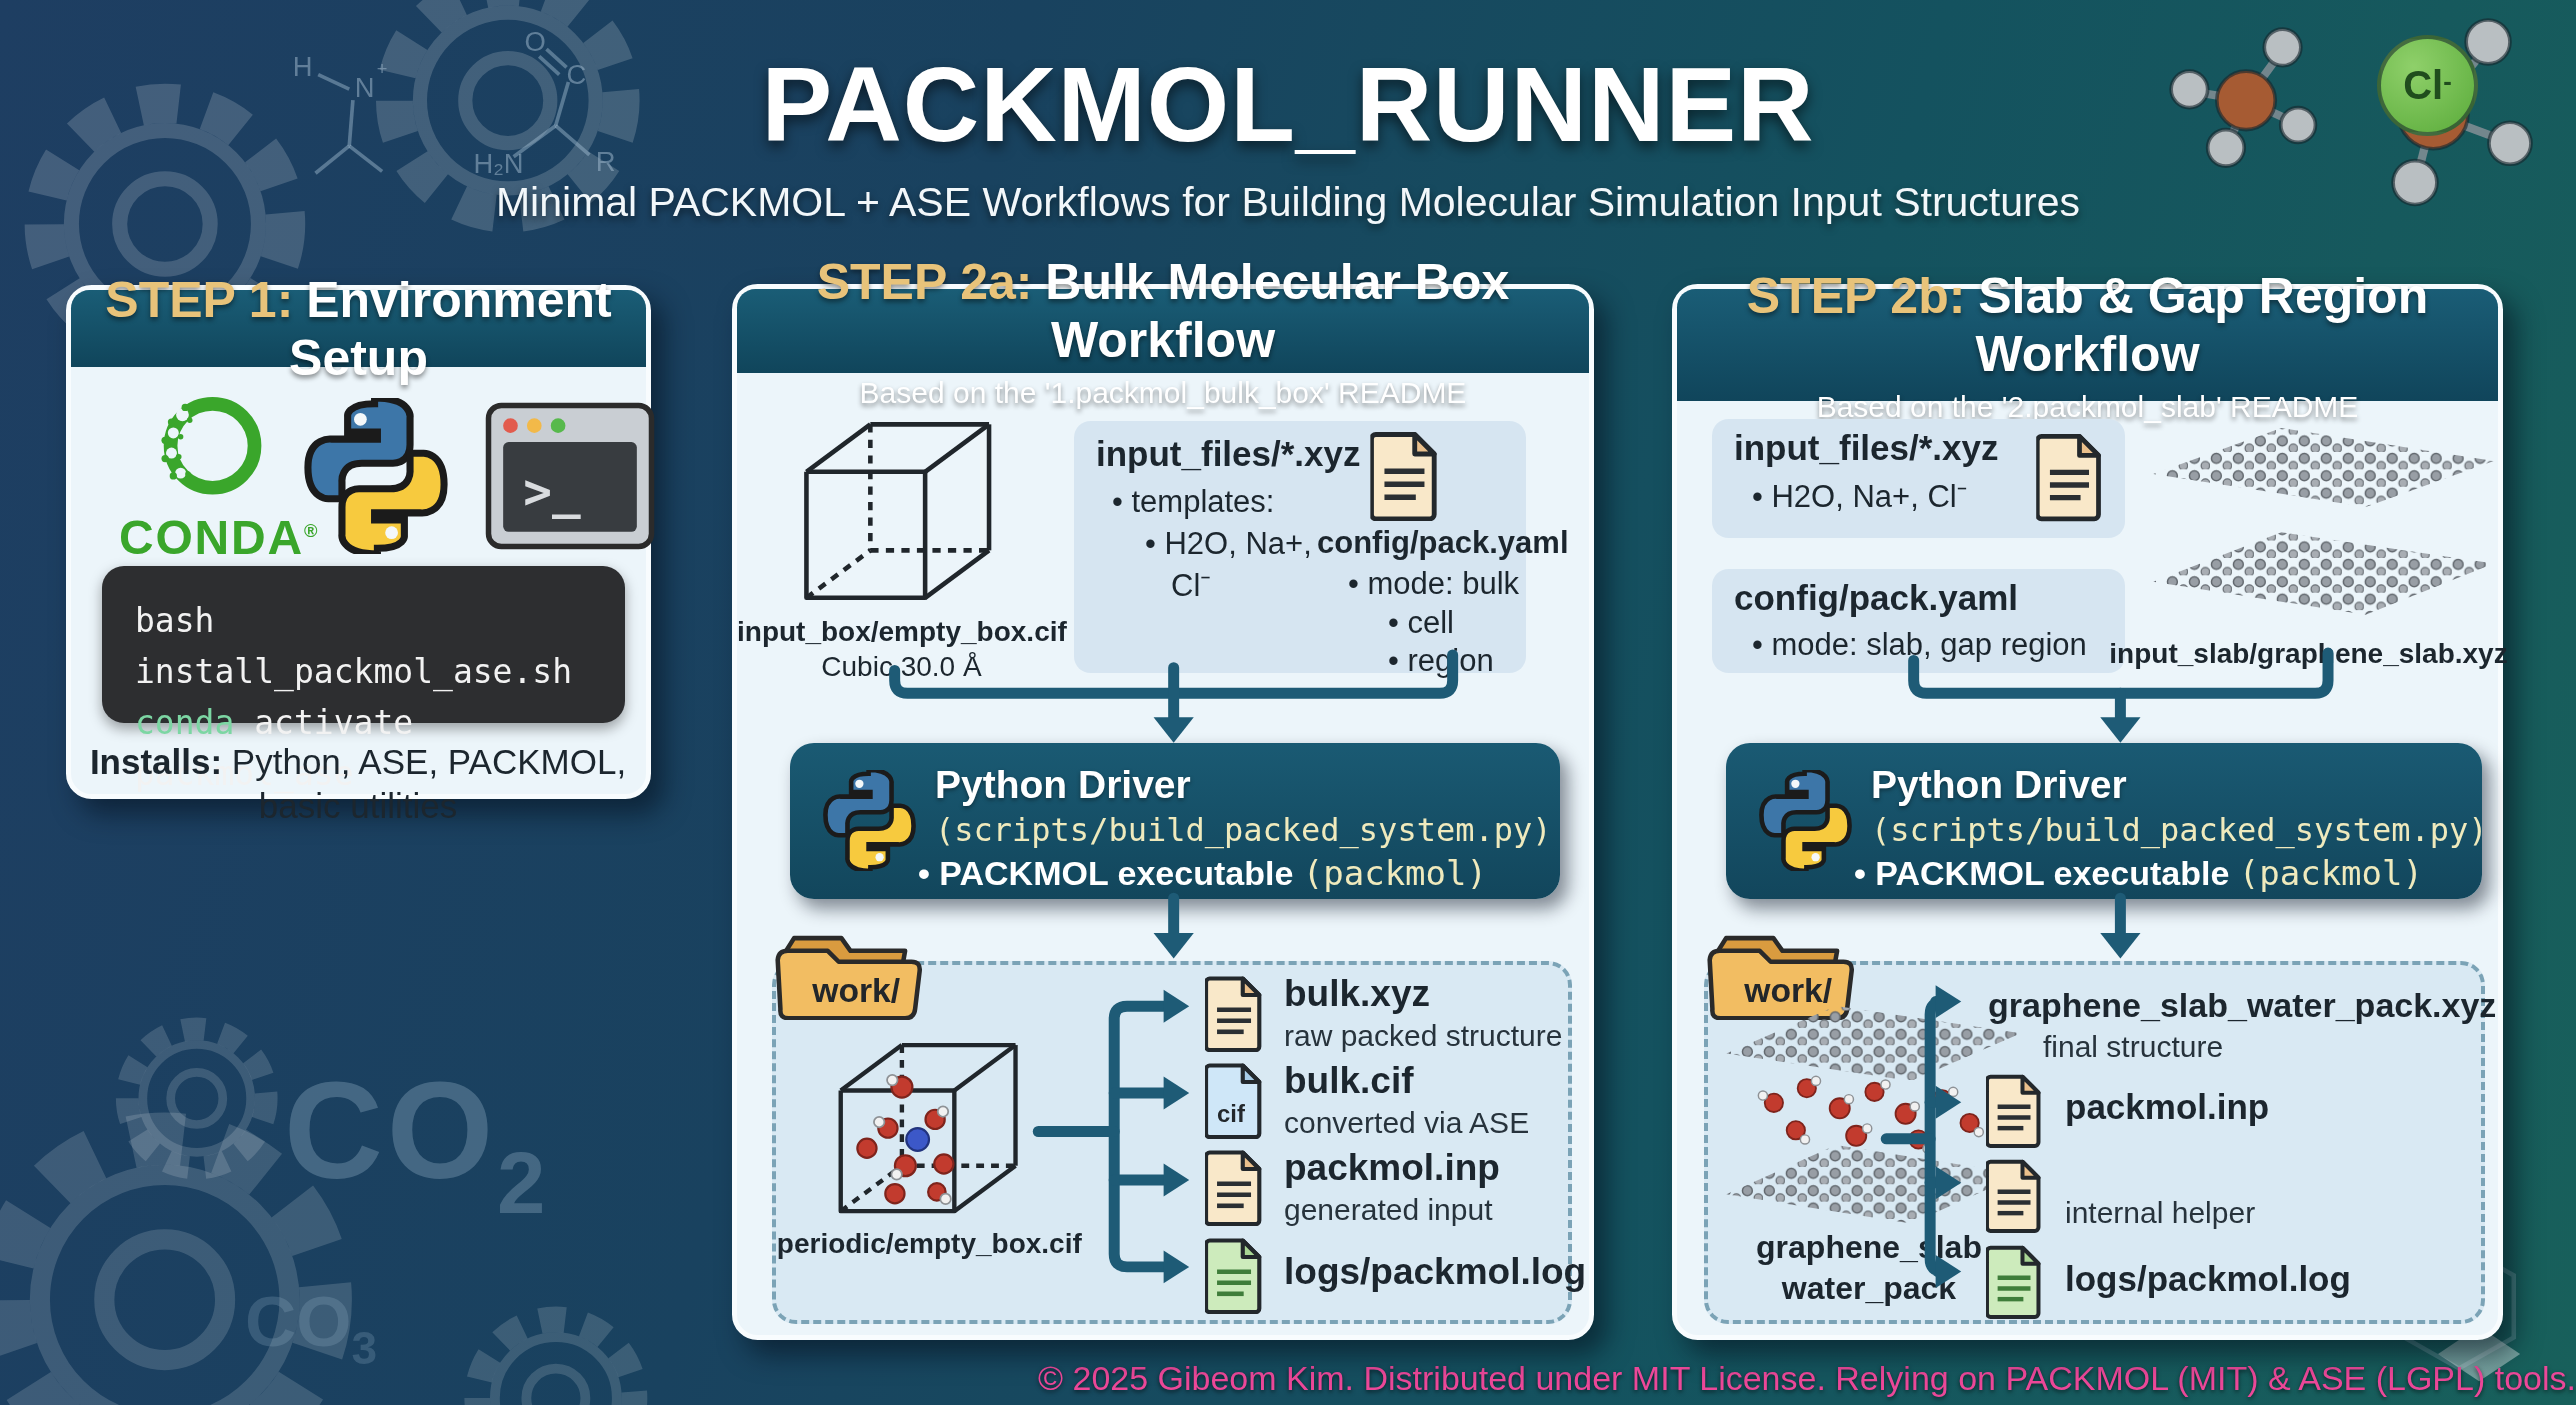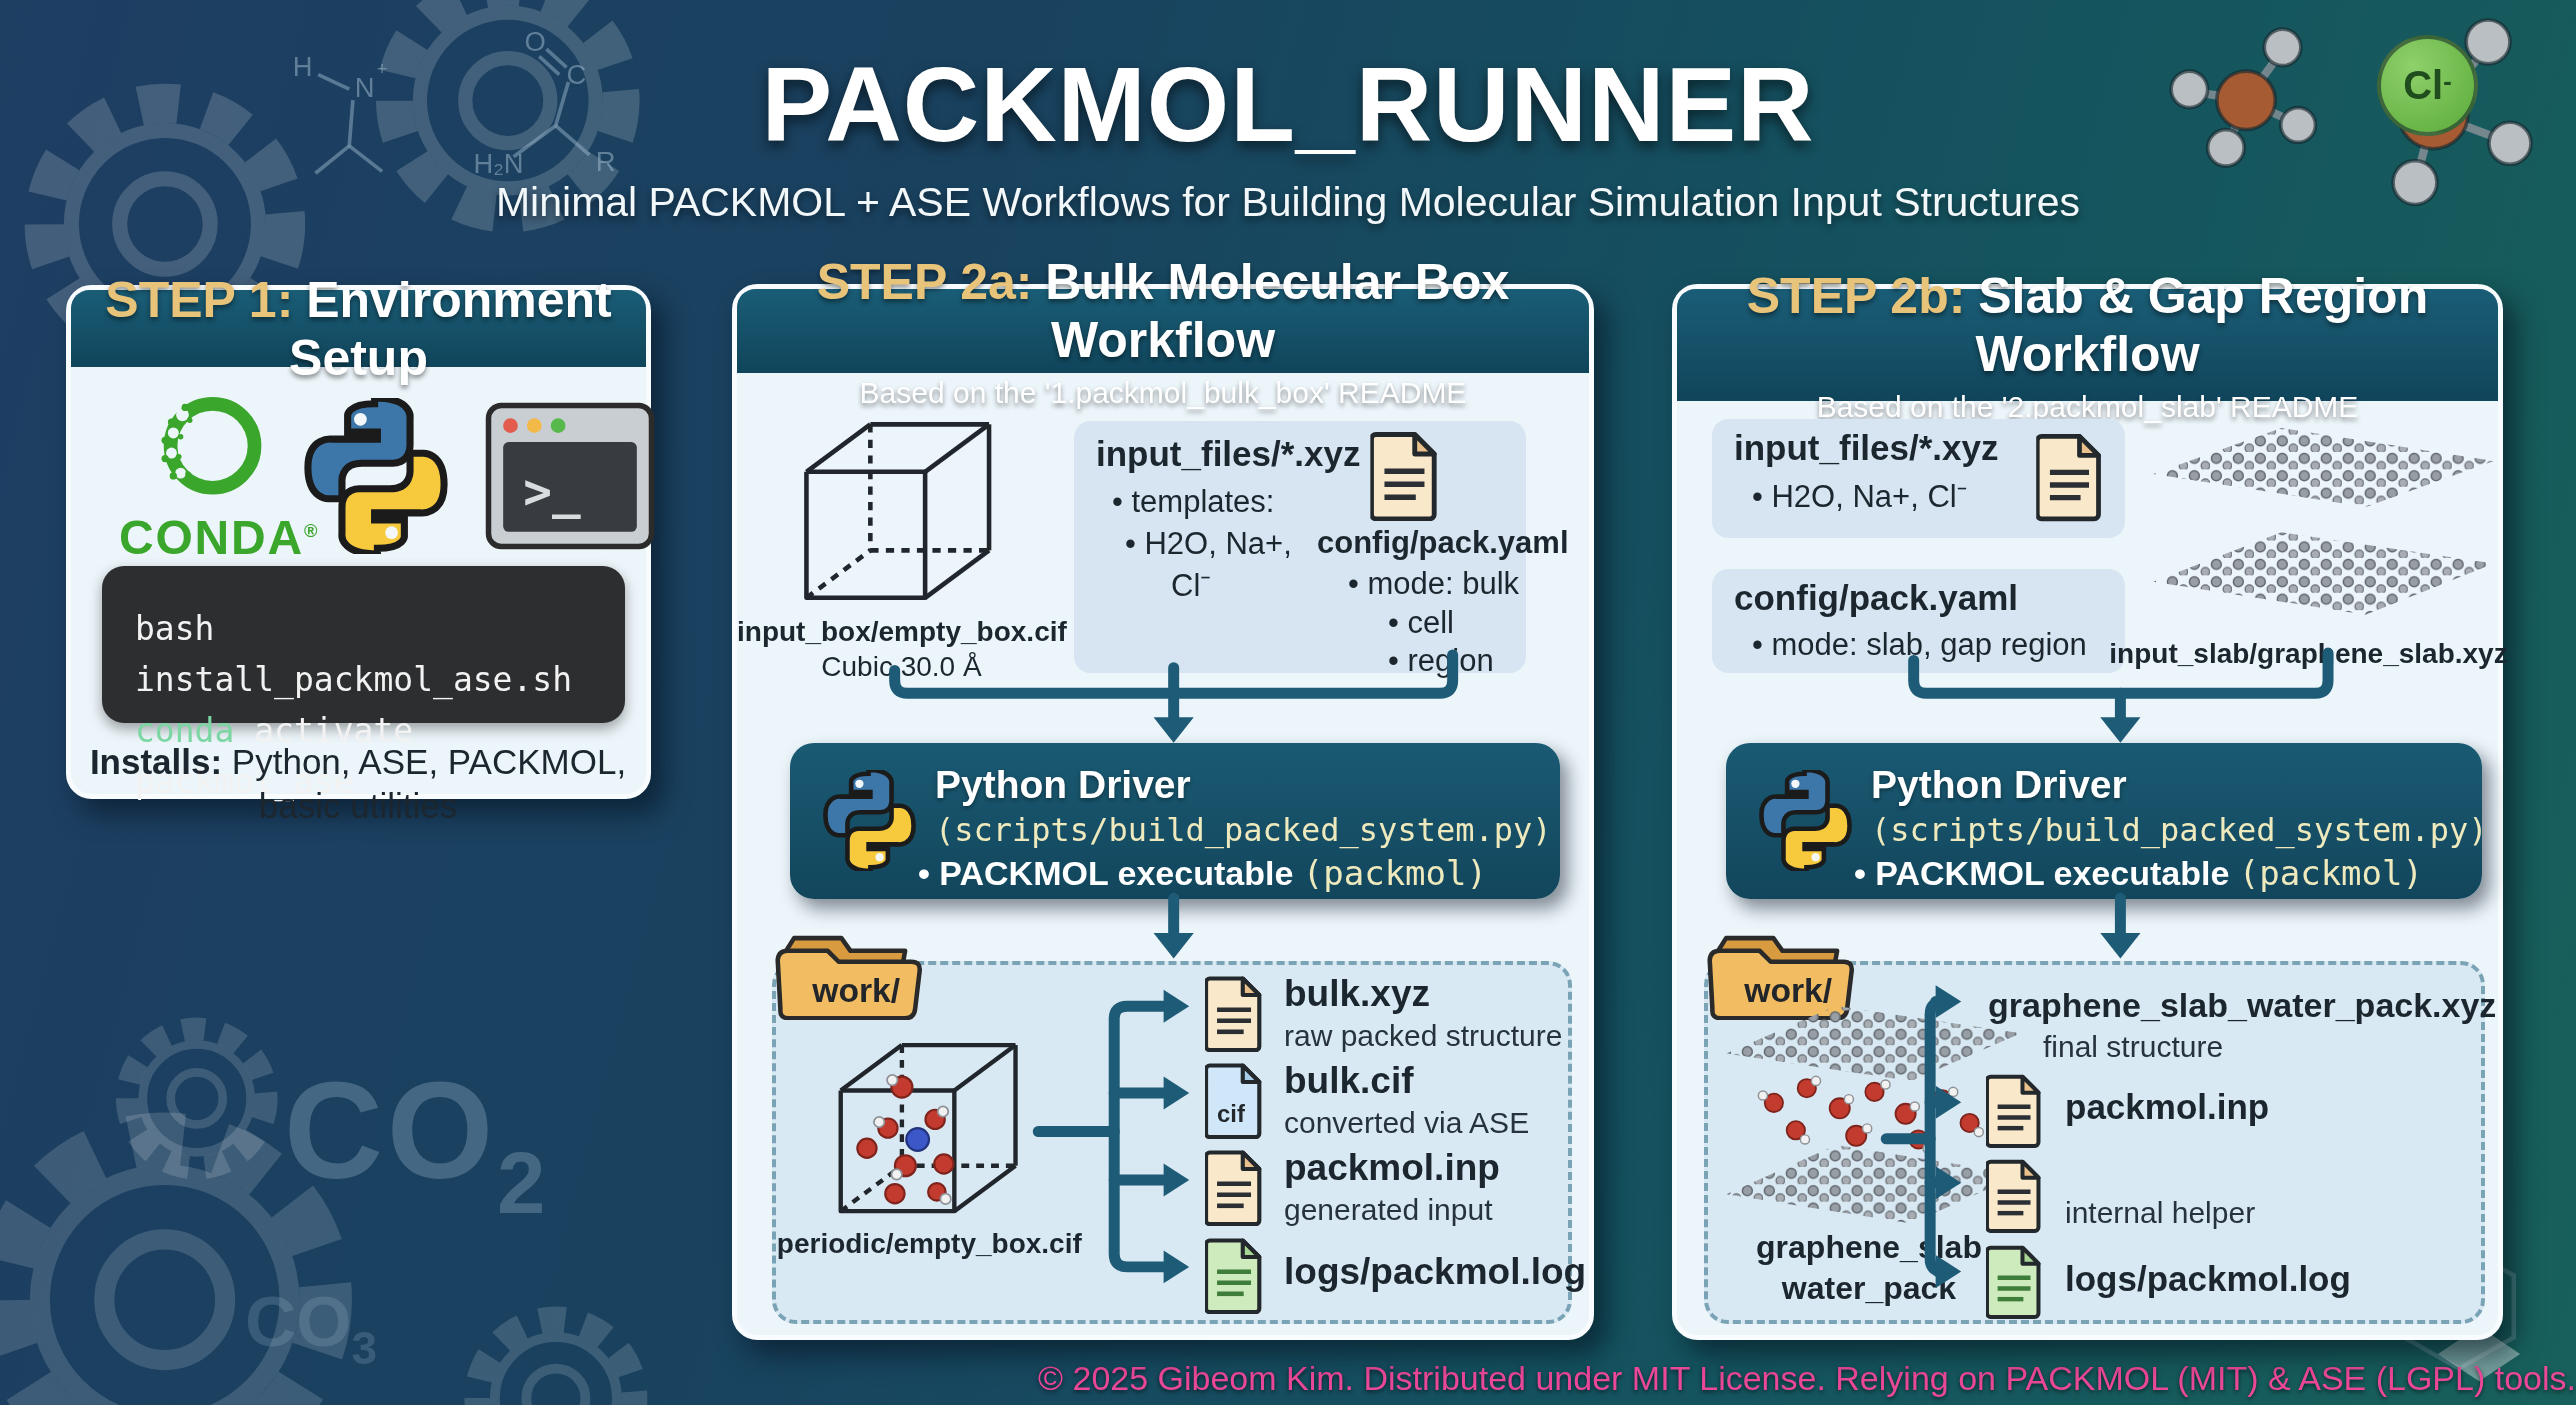--- a/index.html
+++ b/index.html
@@ -60,21 +60,21 @@
     text-shadow:0 3.7px 7.3px rgba(0,0,0,.5);
   }
   .footer {
     width:100%; text-align:right; color:#ec4899; font-size:34px;
     text-shadow:0 1.8px 4.6px rgba(0,0,0,.6);
   }
 
   .codeblock {
     background:#2d2e30; border-radius:22px; color:#f2f2f2;
     font-family:"DejaVu Sans Mono","Liberation Mono",monospace;
-    font-size:33px; line-height:51px; padding:37px 0 22px 33px;
+    font-size:33px; line-height:51px; padding:29px 0 22px 33px;
     box-shadow:0 5.5px 12.8px rgba(0,0,0,.35);
   }
   .kw-green { color:#7cd6a3; }
 
   .label-c { text-align:center; font-size:28px; }
   .ftitle { font-size:35px; font-weight:bold; }
   .fsub { font-size:30px; color:#27333c; }
 
   .conda-label { color:#3aa62b; font-weight:bold; font-size:48px; letter-spacing:1.8px; }
   .conda-label sup { font-size:18.3px; }
@@ -276,21 +276,21 @@
         <line x1="88" y1="148" x2="218" y2="148"></line>
       </g>
     </g>
   </svg>
   <div class="abs label-c b" style="left:0;top:327px;width:329px">input_box/empty_box.cif</div>
   <div class="abs label-c" style="left:0;top:362px;width:329px">Cubic 30.0 Å</div>
 
   <div class="abs panel" style="left:337px;top:132px;width:452px;height:252px"></div>
   <div class="abs ftitle" style="left:359px;top:145px">input_files/*.xyz</div>
   <div class="abs bullet" style="left:375px;top:192px">• templates:</div>
-  <div class="abs bullet" style="left:388px;top:234px">• H2O, Na+,</div>
+  <div class="abs bullet" style="left:408px;top:234px">• H2O, Na+,</div>
   <div class="abs bullet" style="left:434px;top:276px">Cl⁻</div>
 
   <svg class="abs" style="left:633px;top:139px;width:70px;height:93px" viewBox="0 0 76 102" width="70" height="93">
       <use href="#doc" width="76" height="102"></use>
     </svg>
   <div class="abs b" style="left:580px;top:236px;font-size:31px">config/pack.yaml</div>
   <div class="abs bullet" style="left:611px;top:274px">• mode: bulk</div>
   <div class="abs bullet" style="left:651px;top:313px">• cell</div>
   <div class="abs bullet" style="left:651px;top:351px">• region</div>
 

